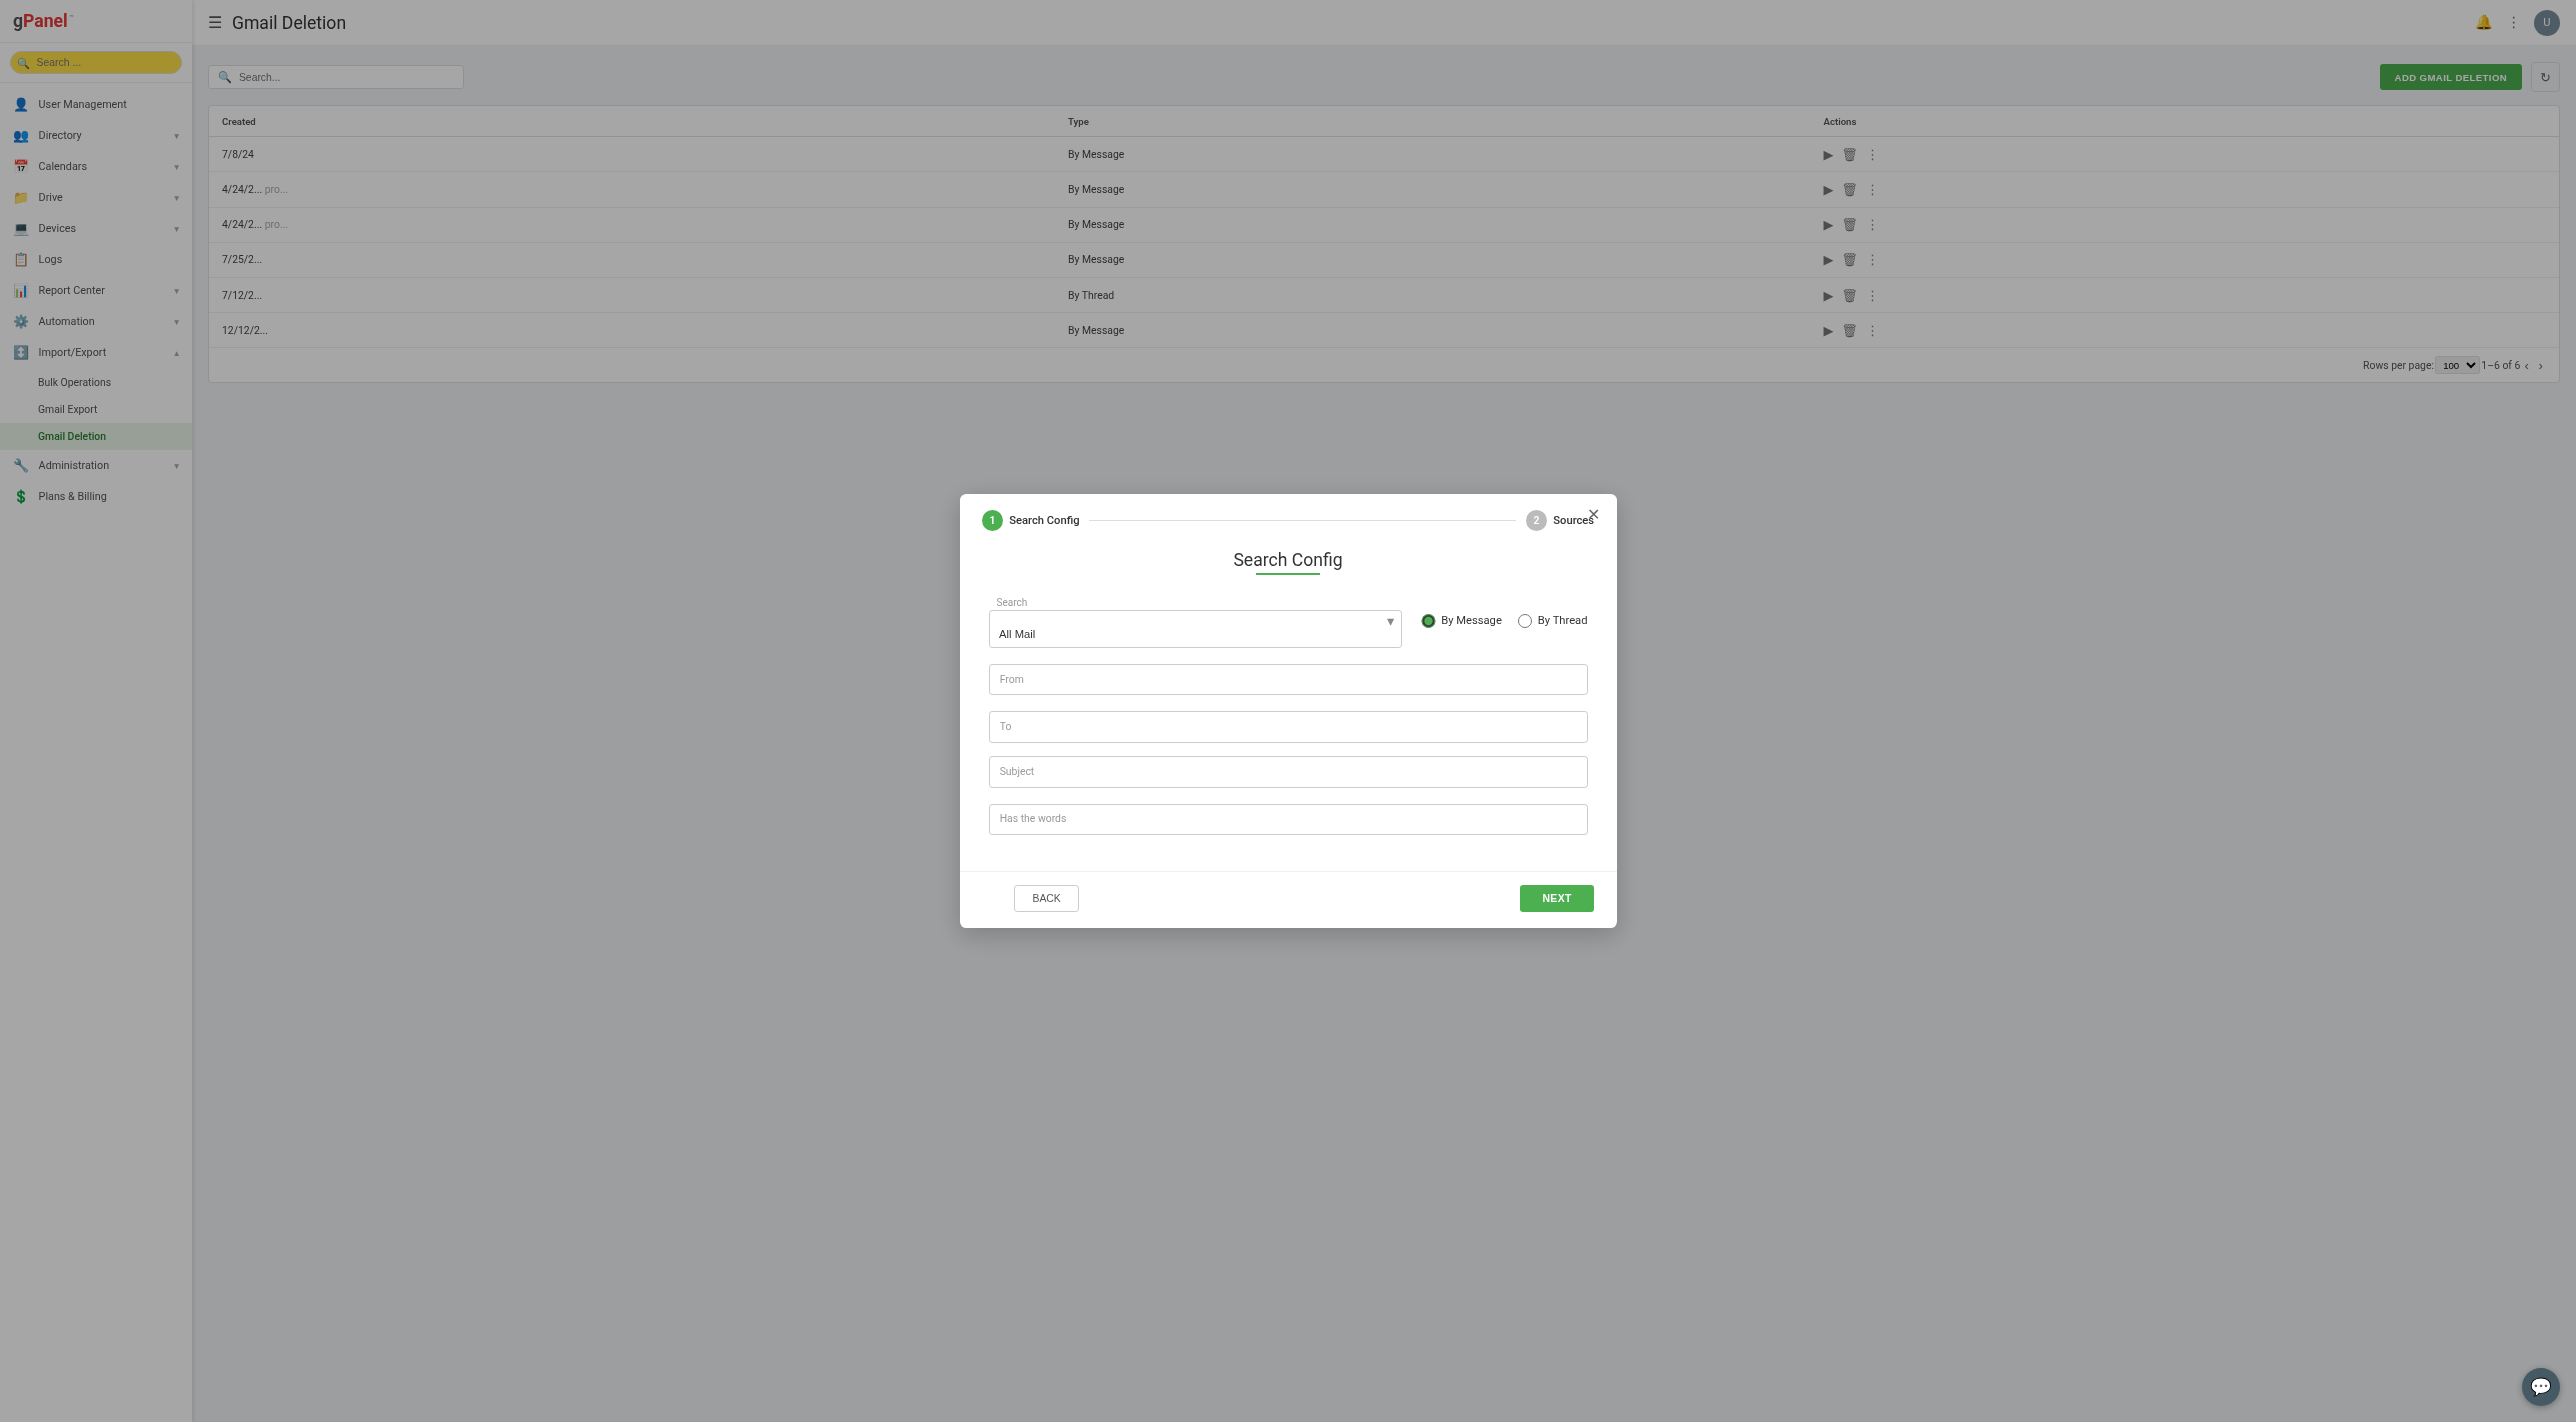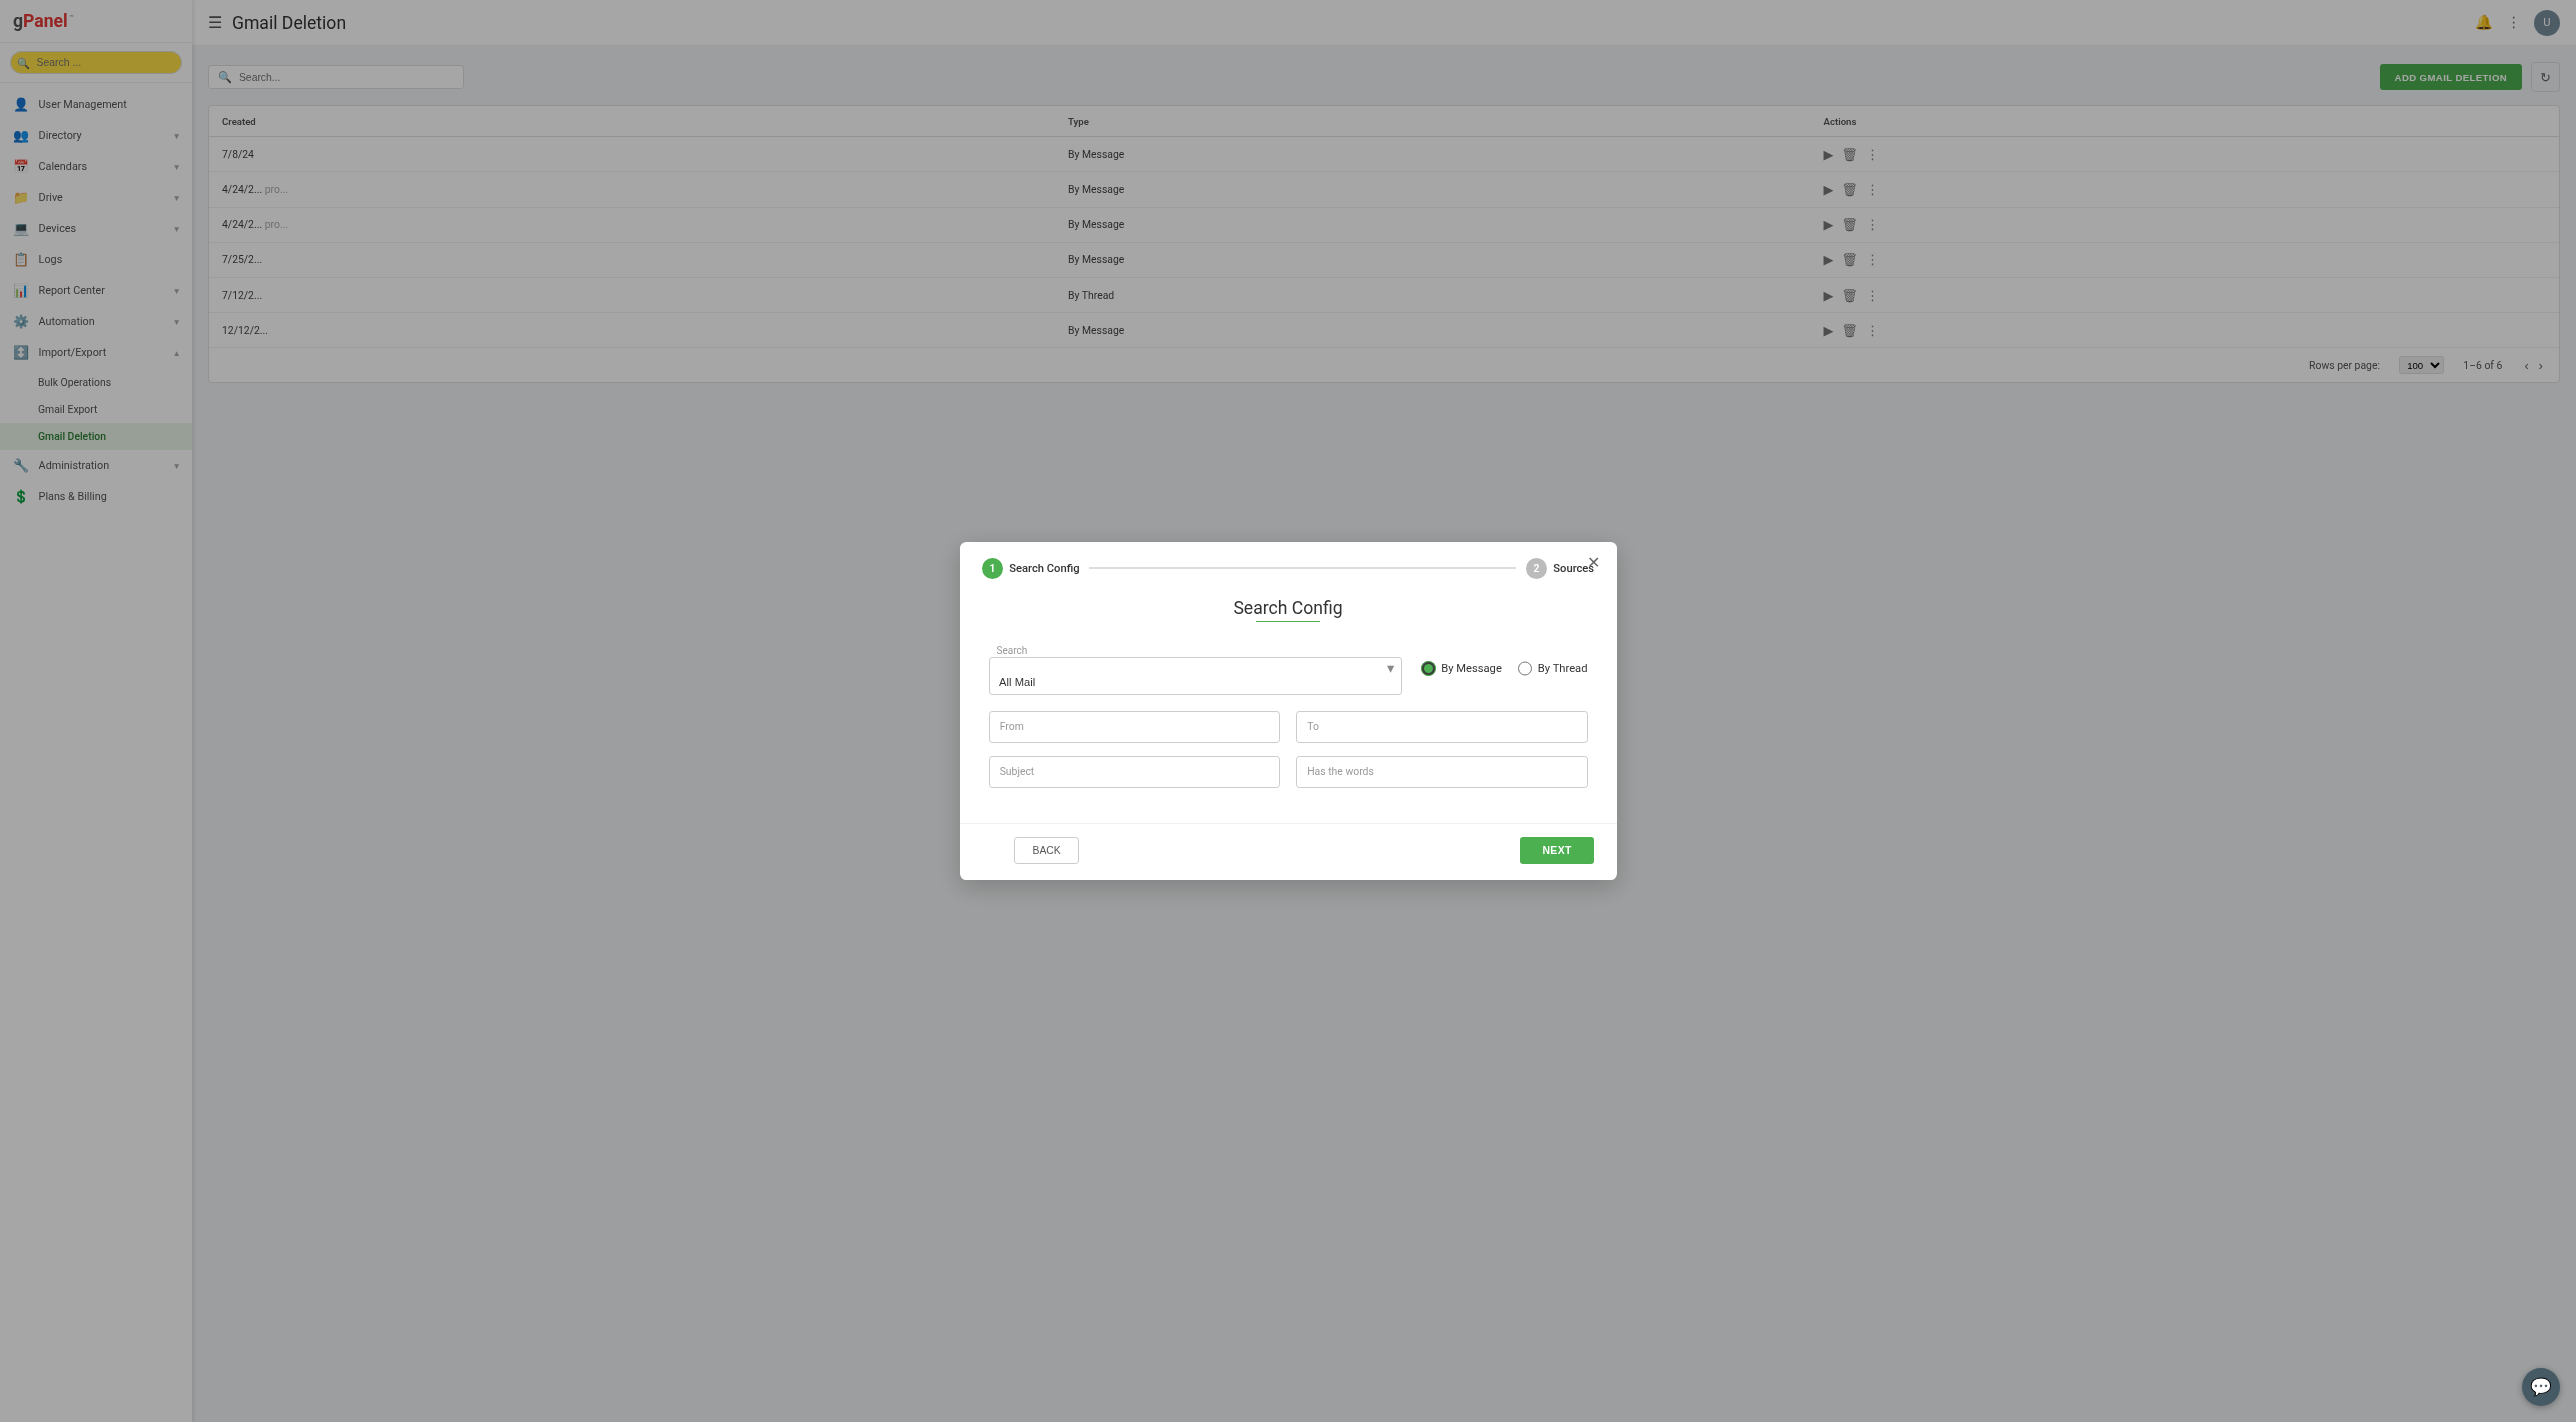--- a/index.html
+++ b/index.html
@@ -172,21 +172,21 @@
     .action-icons { display: flex; align-items: center; gap: 8px; }
     .action-icon { color: #777; cursor: pointer; font-size: 13px; }
 
     .pagination {
       display: flex;
       align-items: center;
       justify-content: flex-end;
       padding: 8px 13px;
       font-size: 10.4px;
       color: #555;
-      gap: 19px;
+      gap: 1px;
       border-top: 0.8px solid #eee;
     }
     .pagination select { border: 0.8px solid #ddd; border-radius: 2.4px; padding: 1.6px 3.2px; font-size: 9.6px; }
     .pagination-nav { display: flex; gap: 3.2px; }
     .pagination-btn { border: none; background: none; cursor: pointer; color: #666; font-size: 13px; padding: 1.6px 3.2px; }
 
     
     .overlay {
       position: fixed;
       inset: 0;
@@ -270,20 +270,21 @@
       width: 64px;
       height: 1.6px;
       background: #4caf50;
       margin: 0 auto 19px;
     }
 
     .form-row {
       display: flex;
       gap: 16px;
       margin-bottom: 13px;
+      flex-direction: column;
     }
     .form-field {
       flex: 1;
       position: relative;
     }
     .form-field input {
       width: 100%;
       border: 0.8px solid #ccc;
       border-radius: 3.2px;
       padding: 11.2px 11.2px 6.4px;

